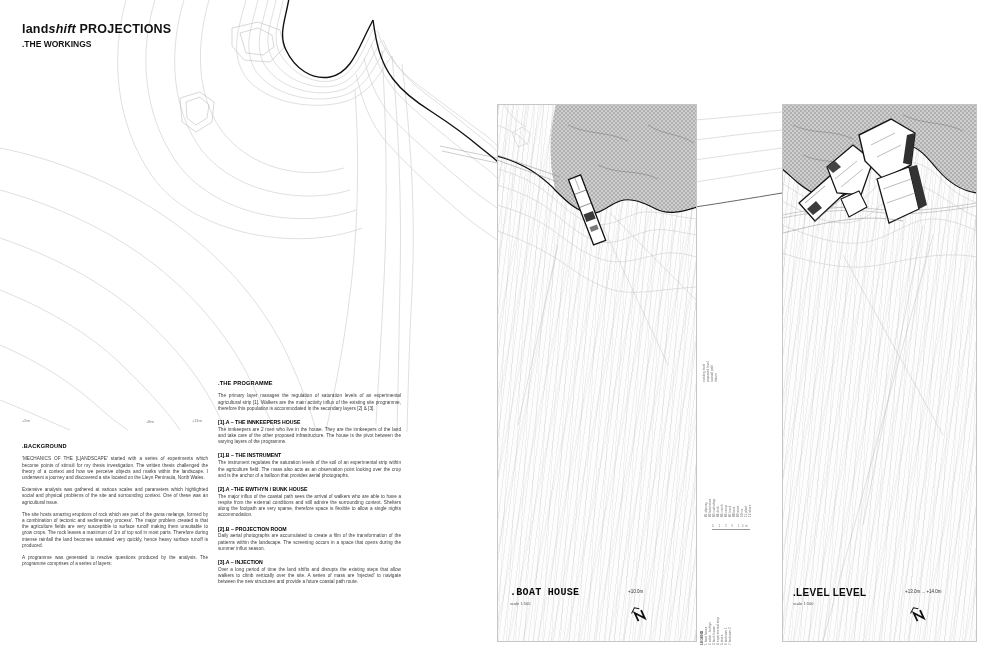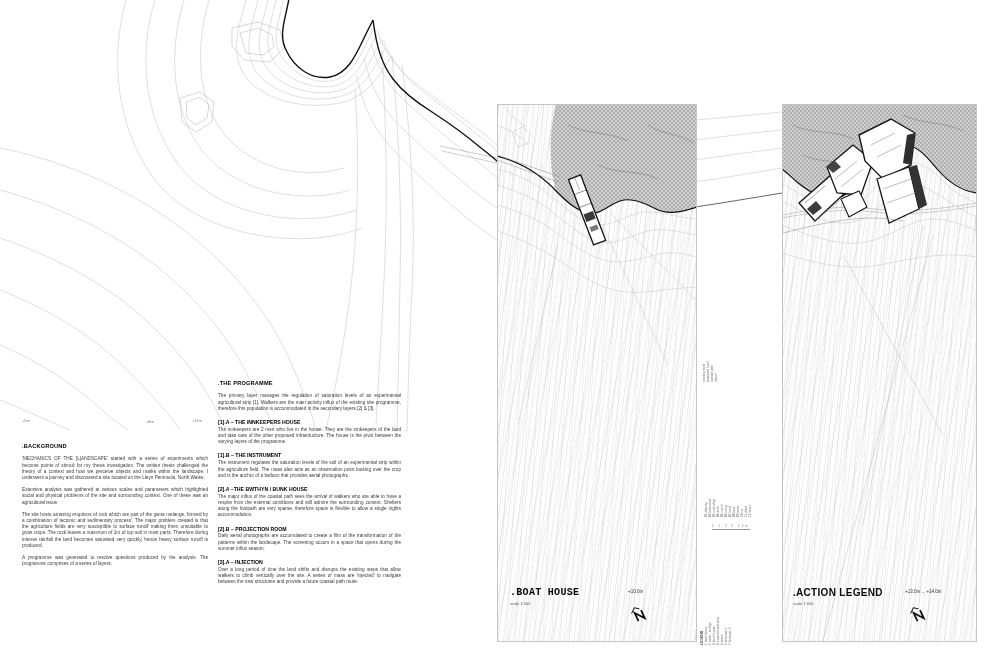--- a/index.html
+++ b/index.html
@@ -102,20 +102,24 @@
       <path d="M289,-2 C286,18 278,34 286,50 C295,69 312,80 330,77 C352,73 359,46 371,24 L373,20"></path>
       <path d="M373,20 C376,42 380,62 393,79 C402,91 416,102 432,112 C452,125 468,137 481,148 C490,155 496,160 499,163"></path>
     </g>
     <path d="M695,207 C722,203 752,198 782,193" stroke="#555555" stroke-width="0.9" fill="none"></path>
   </svg>
 
   <span class="clabel" style="left:22px;top:418px;">+5m</span>
   <span class="clabel" style="left:146px;top:419px;">+8m</span>
   <span class="clabel" style="left:192px;top:418px;">+11m</span>
 
+  <div class="hdr">
+    <div class="title"><span>land</span><i>shift</i><span> PROJECTIONS</span></div>
+    <div class="sub">.THE WORKINGS</div>
+  </div>
 
   <div class="col bg-col">
     <h3>.BACKGROUND</h3>
     <div>
 
     <p>'MECHANICS OF THE [L]ANDSCAPE' started with a series of experiments which become points of stimuli for my thesis investigation.  The written thesis challenged the theory of a context and how we perceive objects and marks within the landscape.  I underwent a journey and discovered a site located on the Lleyn Peninsula, North Wales.</p>
         <p>Extensive analysis was gathered at various scales and parameters which highlighted social and physical problems of the site and surrounding context.  One of these was an agricultural issue.</p>
         <p>The site hosts amazing eruptions of rock which are part of the gwna melange, formed by a combination of tectonic and sedimentary process'.  The major problem created is that the agriculture fields are very susceptible to surface runoff making them unsuitable to grow crops.  The rock leaves a maximum of 1m of top soil in most parts.  Therefore during intense rainfall the land becomes saturated very quickly, hence heavy surface runoff is produced.</p>
         <p>A programme was generated to resolve questions produced by the analysis.  The programme comprises of a series of layers:</p>
       </div>
@@ -253,21 +257,21 @@
         <path d="M58,94 L76,86 L84,102 L66,112 Z" fill="#ffffff" stroke="#161616" stroke-width="1.1"></path>
         <path d="M0,128 C40,118 80,108 120,116 M32,116 L58,94" stroke="#888" stroke-width="0.5" fill="none"></path>
       </g>
 
       <g stroke="#b5b5b5" stroke-width="0.4" fill="none">
         <path d="M60,150 L160,330"></path>
         <path d="M140,120 L80,420"></path>
         <path d="M150,130 L40,536"></path>
       </g>
     </svg>
-    <div class="plabel" style="left:10px;top:482px;">.ACTION LEGEND</div>
+    <div class="plabel" style="left:10px;top:482px;">.LEVEL LEVEL</div>
     <div class="pscale" style="left:10px;top:496px;">scale 1:500</div>
     <div class="pelev" style="left:122px;top:484px;">+13.0m ... +14.0m</div>
     <svg class="narrow" style="left:126px;top:500px;" viewBox="0 0 20 20">
       <g transform="rotate(-25 10 10)" stroke="#111" fill="none">
         <path d="M6,15 L6,6 L13,15 L13,6" stroke-width="1.8"></path>
         <path d="M3,5 L8,1 L12,4" stroke-width="0.9"></path>
       </g>
     </svg>
   </div>
 

